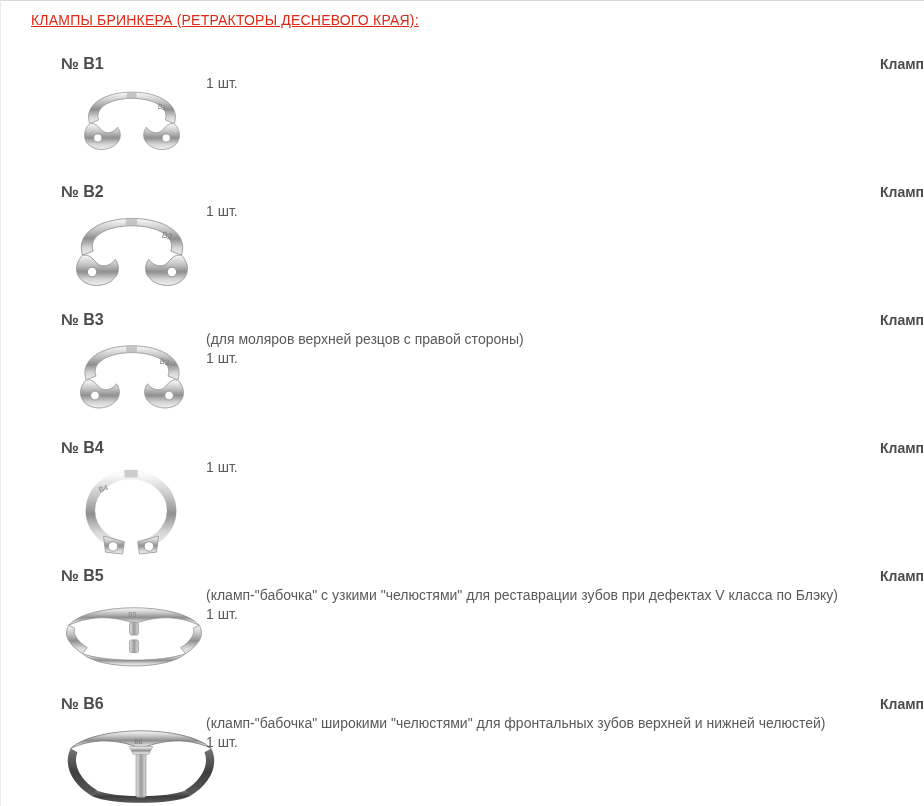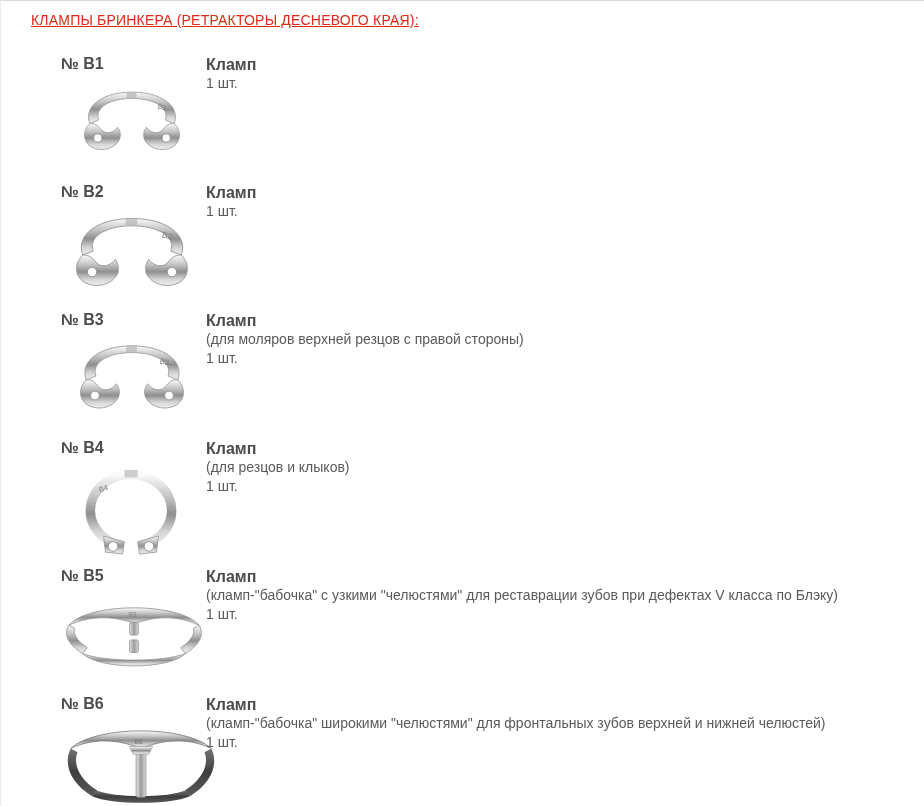--- a/index.html
+++ b/index.html
@@ -19,21 +19,21 @@
     font-weight:normal;
     letter-spacing:.2px;
     color:#e02814;
     text-decoration:underline;
     cursor:pointer;
   }
   .item{display:flex;height:128px;margin-left:30px;align-items:flex-start;}
   .item-left{width:145px;flex:none;}
   .item-right{flex:1;min-width:0;}
   .num{font-size:16px;font-weight:bold;color:#4c4c4c;line-height:18px;}
-  .name{font-size:16px;font-weight:bold;color:#4c4c4c;line-height:19px;}
+  .name{font-size:14px;font-weight:bold;color:#4c4c4c;line-height:19px;text-align:right;}
   .desc,.qty{font-size:14px;color:#5a5a5a;line-height:19px;white-space:nowrap;}
   .photo{line-height:0;}
   .svg-b1{width:118px;height:72px;margin:11px 0 0 12px;}
   .svg-b2{width:126px;height:84px;margin:8px 0 0 8px;}
   .svg-b3{width:118px;height:78px;margin:8px 0 0 12px;}
   .svg-b4{width:104px;height:92px;margin:8px 0 0 18px;}
   .svg-b5{width:146px;height:80px;margin:11px 0 0 0;}
   .svg-b6{width:160px;height:82px;margin:10px 0 0 0;}
   svg text{font-family:"Liberation Sans",sans-serif;}
 </style>
@@ -144,21 +144,20 @@
           <path d="M26,74 L48,80 L46,93 L28,91 Z" fill="url(#gmet)" stroke="#8f8f8f" stroke-width="0.8"></path>
           <path d="M84,74 L62,80 L64,93 L82,91 Z" fill="url(#gmet)" stroke="#8f8f8f" stroke-width="0.8"></path>
           <circle cx="36" cy="85" r="5" fill="#fdfdfd" stroke="#8a8a8a" stroke-width="0.8"></circle>
           <circle cx="74" cy="85" r="5" fill="#fdfdfd" stroke="#8a8a8a" stroke-width="0.8"></circle>
           <text x="22" y="28" font-size="8" fill="#7d7d7d" transform="rotate(-18 22 28)">B4</text>
         </svg>
       </div>
     </div>
     <div class="item-right">
       <div class="name">Кламп</div>
-      <div class="desc">(для резцов и клыков)</div>
       <div class="qty">1 шт.</div>
     </div>
   </div>
 
   <div class="item">
     <div class="item-left">
       <div class="num">№ B5</div>
       <div class="photo">
         <svg class="svg-b5" viewBox="0 0 150 82">
           <path d="M8,30 C28,6 122,6 142,30 C116,18 94,22 76,28 C58,22 34,18 8,30 Z" fill="url(#gmet)" stroke="#8f8f8f" stroke-width="0.8"></path>

